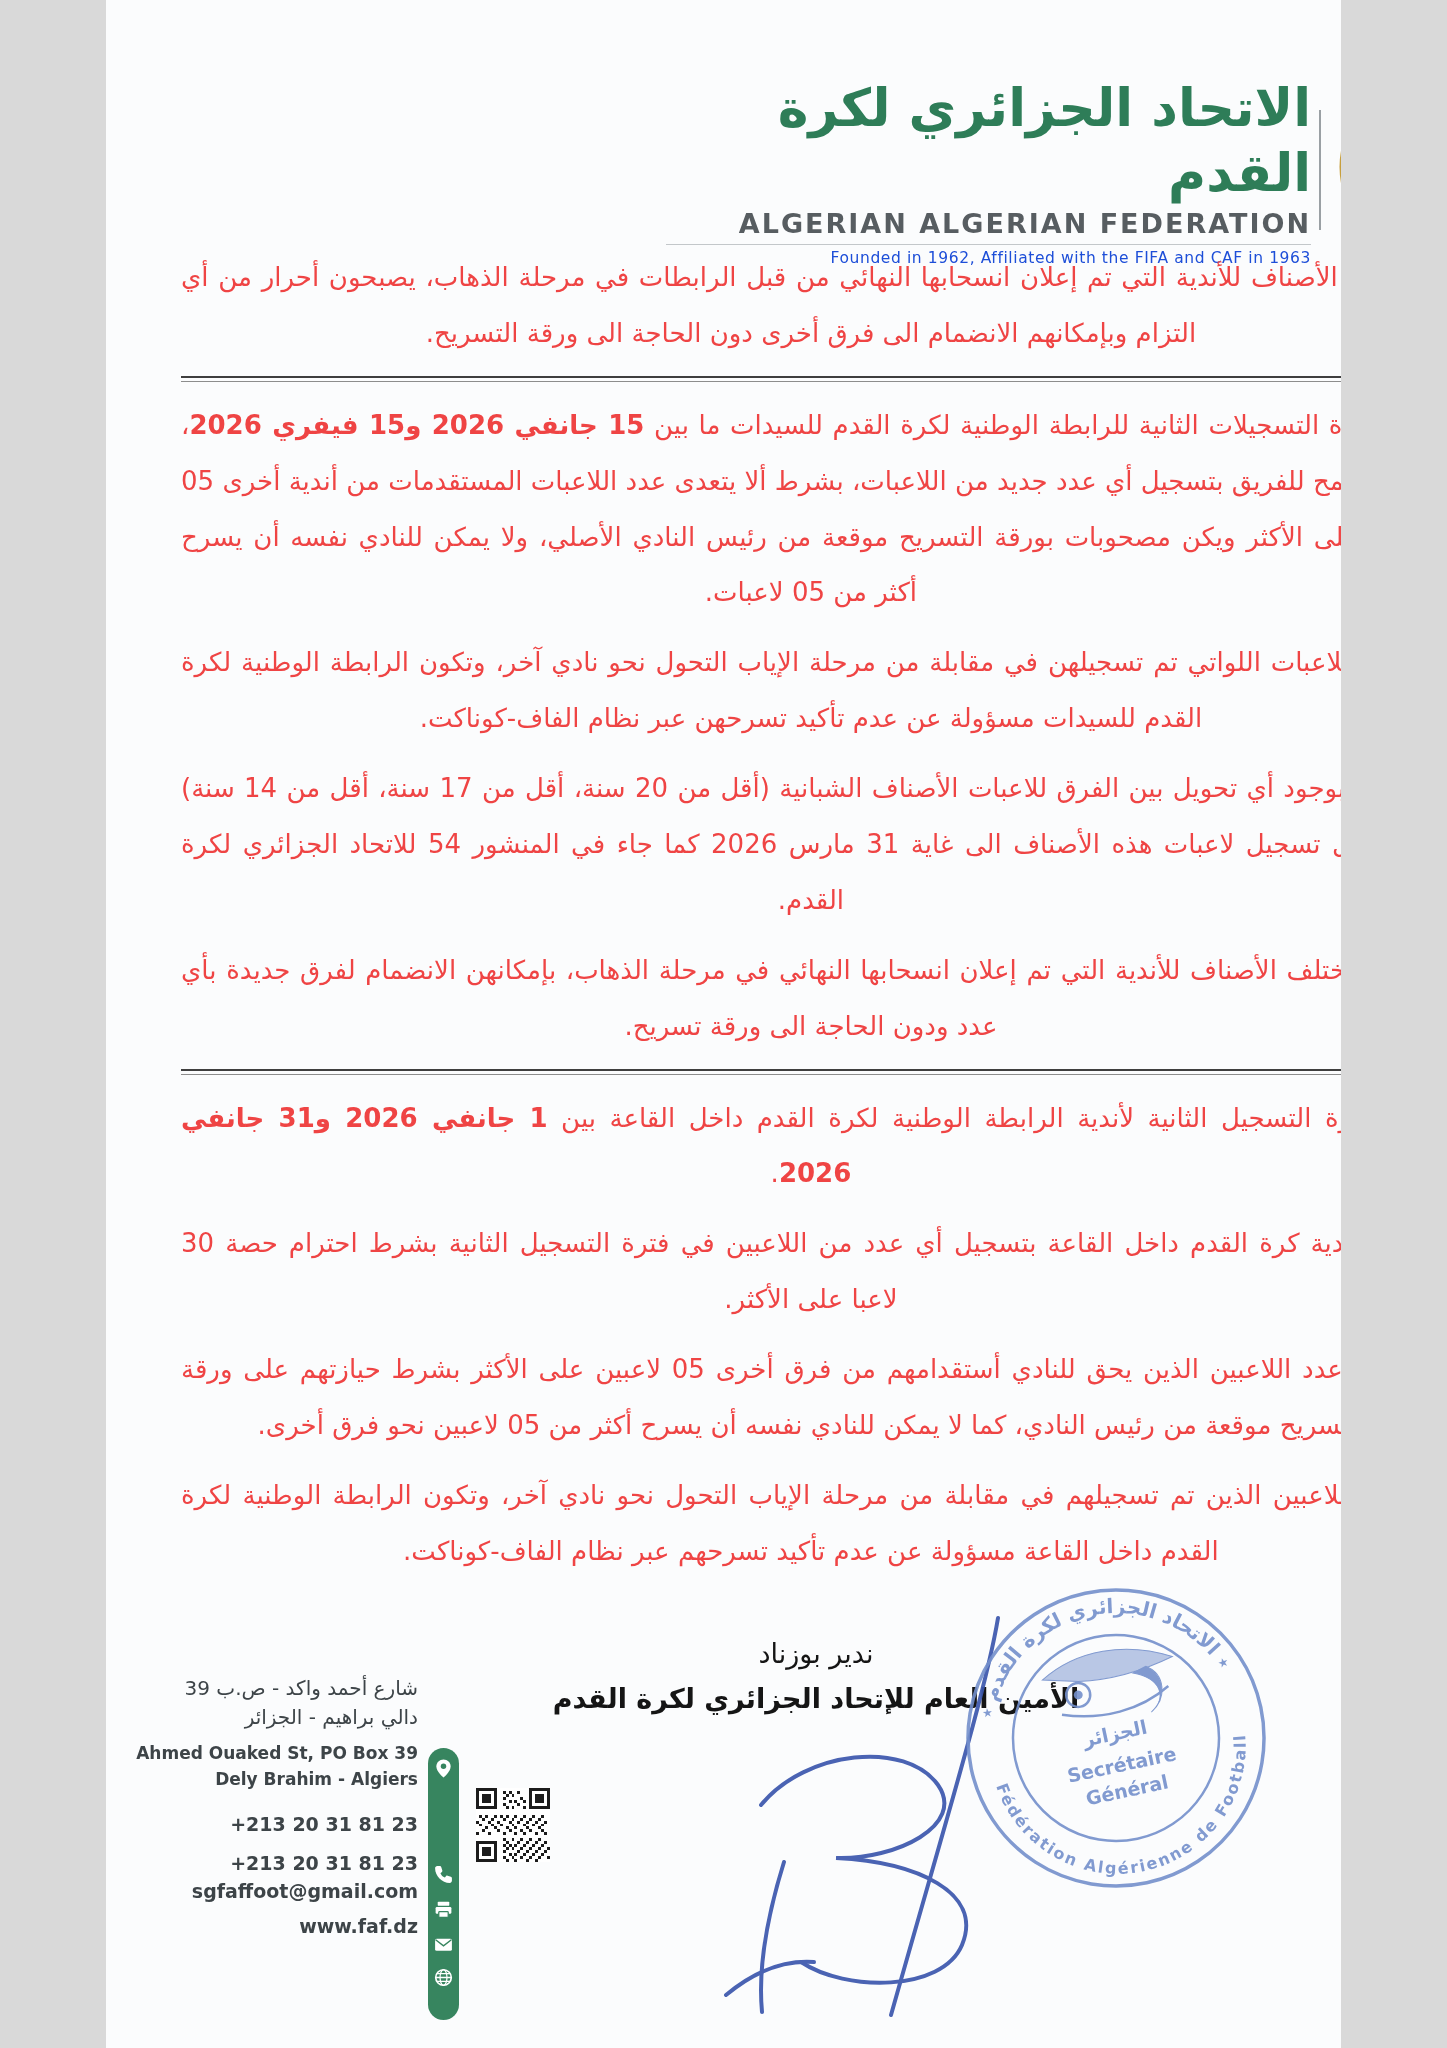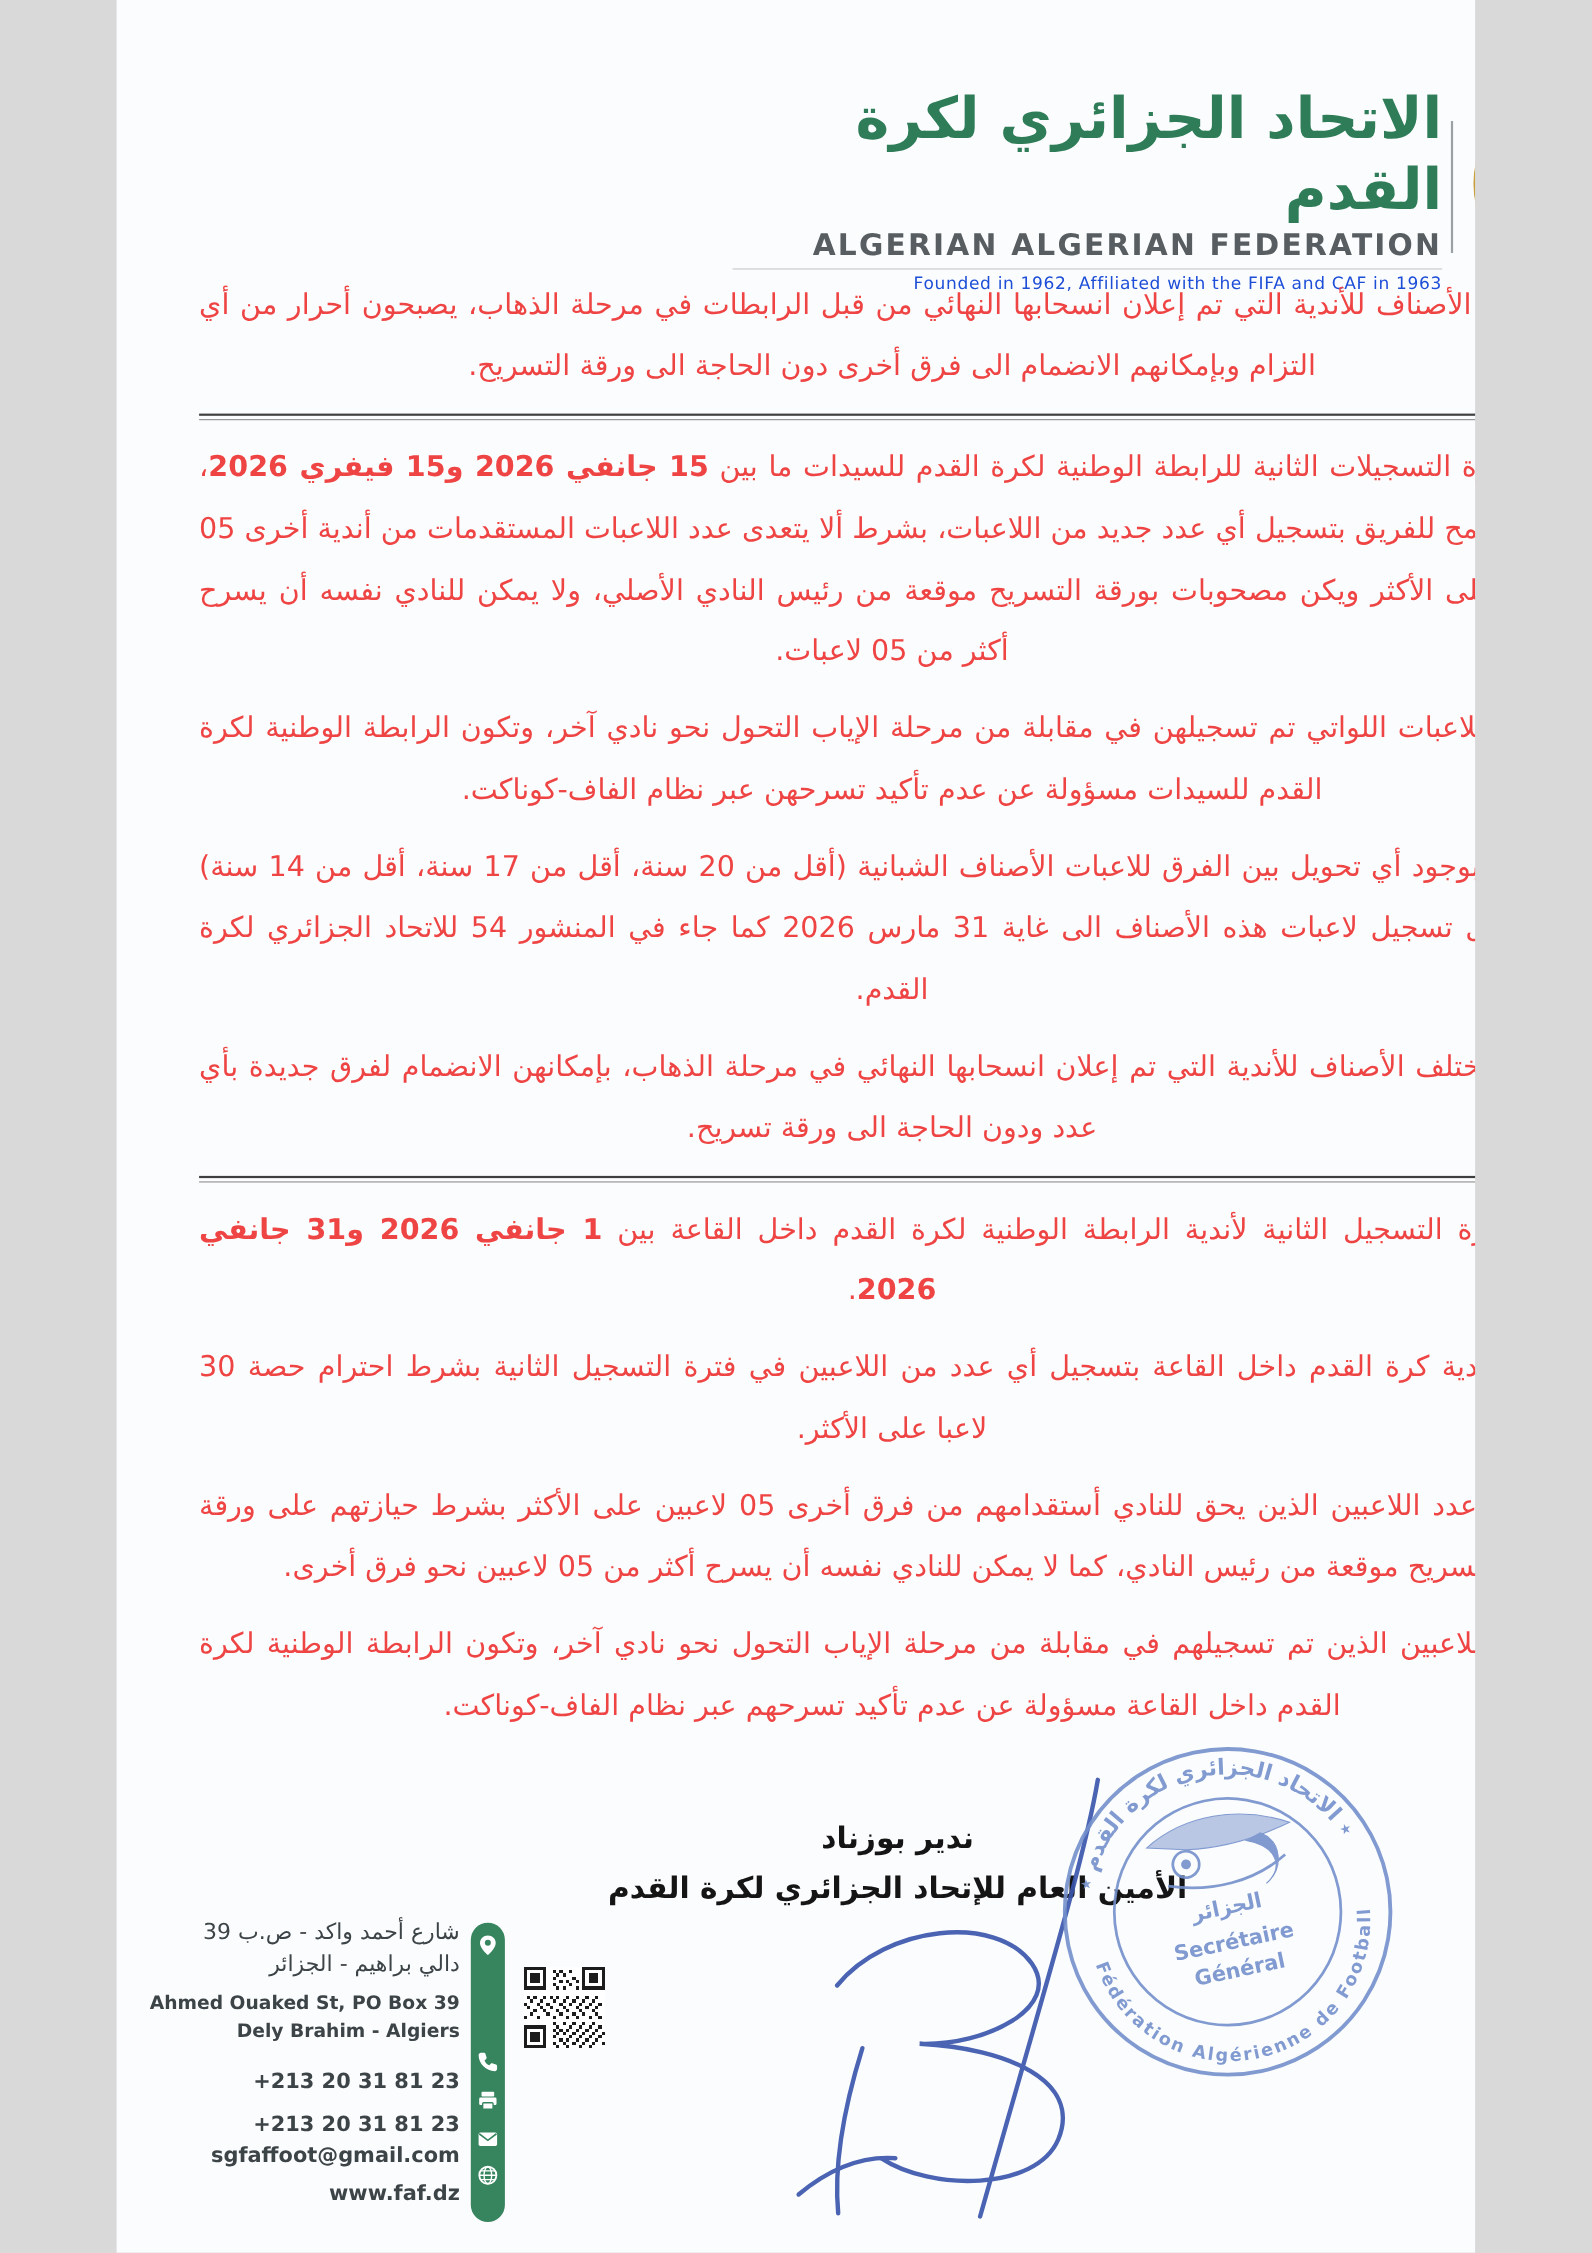--- a/index.html
+++ b/index.html
@@ -20,26 +20,26 @@
   .content{position:absolute;top:250px;left:75px;width:1297px;direction:rtl;}
   .item{display:flex;gap:12px;margin-bottom:14px;}
   .item .check{flex:0 0 auto;font-size:30px;font-weight:bold;color:#2d2d2d;transform:rotate(-10deg);line-height:1.6;}
   .item .txt{flex:1;margin:0;font-size:26px;line-height:2.15;color:#ef4444;
              text-align:justify;text-align-last:center;}
   .item .txt b{font-weight:bold;}
   .sec-heading{font-size:27.5px;font-weight:bold;color:#111;margin:4px 42px 10px 0;}
   .dbl-rule{height:3px;border-top:2px solid #3f3f3f;border-bottom:1px solid #8d8d8d;margin:0 0 16px 0;}
   
   .sig-block{position:absolute;top:1638px;left:430px;width:560px;text-align:center;direction:rtl;}
-  .sig-name{font-size:27px;font-weight:bold;color:#151515;margin-top:18px;}
+  .sig-name{font-size:27px;font-weight:normal;color:#151515;}
   .sig-title{font-size:27px;font-weight:bold;color:#151515;margin-top:14px;}
   .sig-svg{position:absolute;left:560px;top:1600px;pointer-events:none;}
   .stamp{position:absolute;left:852px;top:1580px;width:316px;height:316px;transform:rotate(-12deg);opacity:.9;pointer-events:none;}
   
-  .footer-text{position:absolute;left:28px;top:1742px;width:284px;text-align:right;direction:rtl;color:#3d4448;}
+  .footer-text{position:absolute;left:28px;top:1674px;width:284px;text-align:right;direction:rtl;color:#3d4448;}
   .f-ar{font-size:20px;font-weight:500;line-height:1.45;}
   .f-en{direction:ltr;font-size:17px;font-weight:bold;line-height:1.5;margin-top:9px;text-align:right;}
   .f-num{direction:ltr;font-size:19px;font-weight:600;}
   .f-phone{margin-top:21px;}
   .f-fax{margin-top:17px;}
   .f-mail{margin-top:6px;}
   .f-web{margin-top:13px;}
   .footer-bar{position:absolute;left:322px;top:1748px;width:31px;height:272px;border-radius:16px;background:#37855f;}
   .bar-icon{position:absolute;left:5px;width:21px;height:21px;}
   .icon-pin{top:10px;}.icon-phone{top:116px;}.icon-fax{top:151px;}.icon-mail{top:186px;}.icon-globe{top:219px;}

